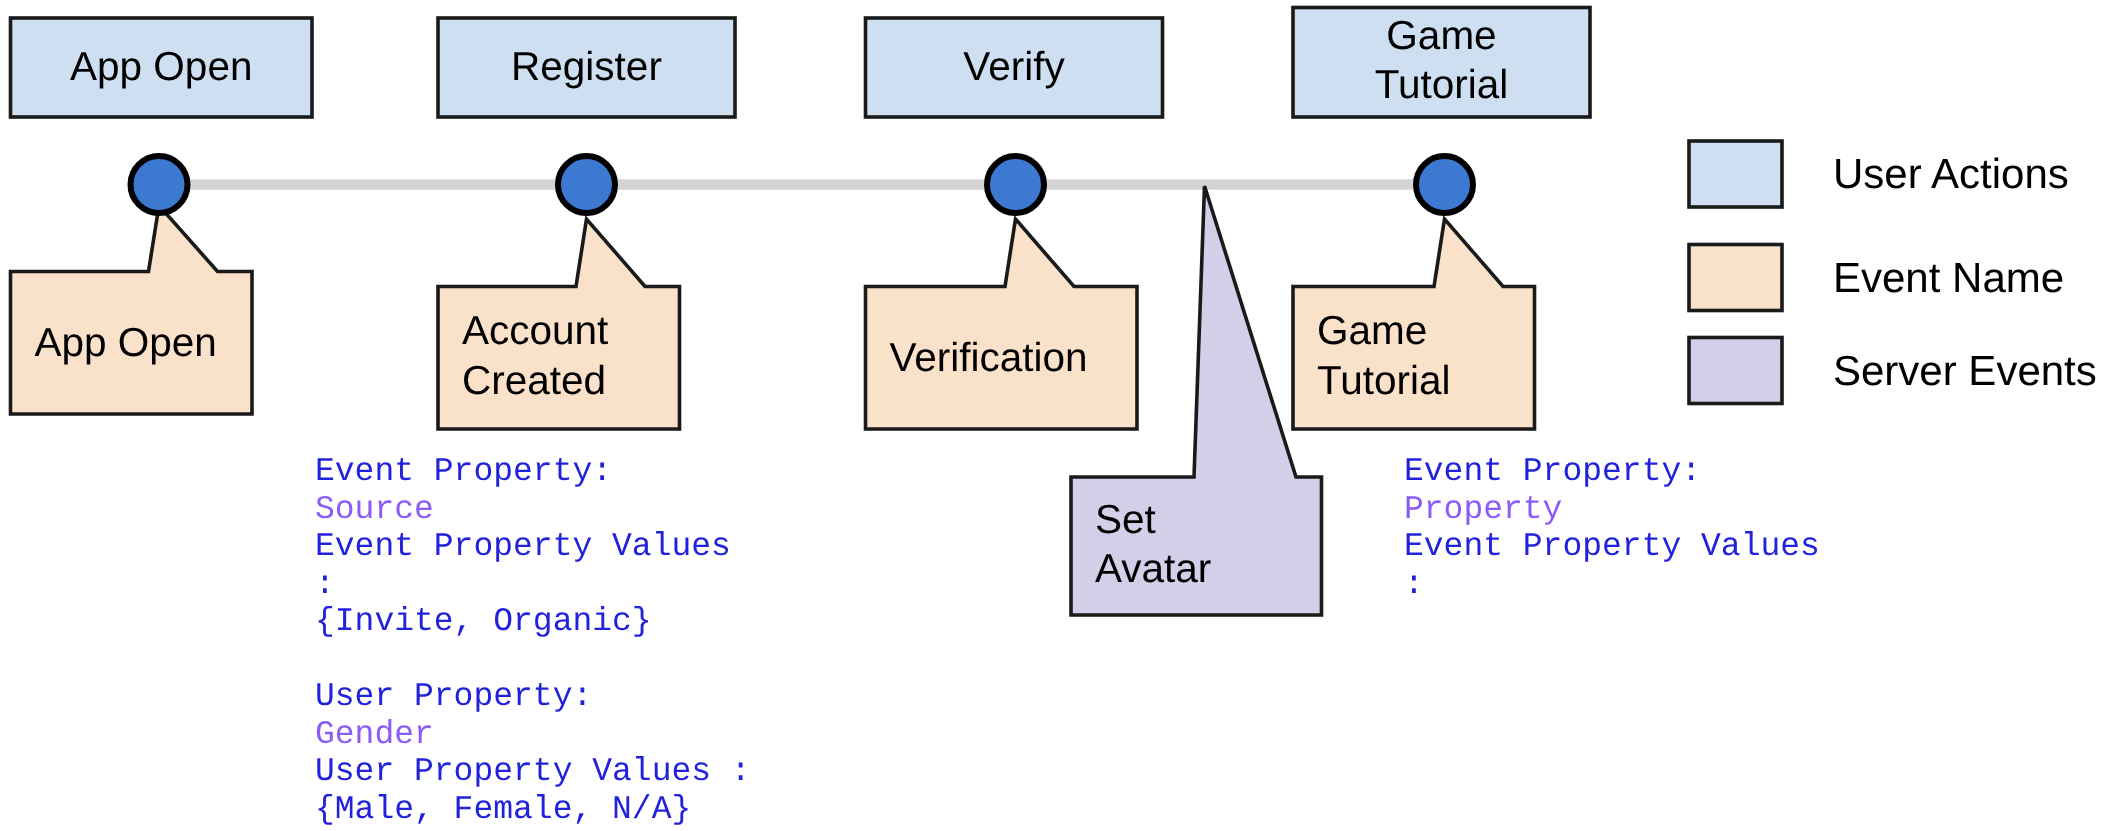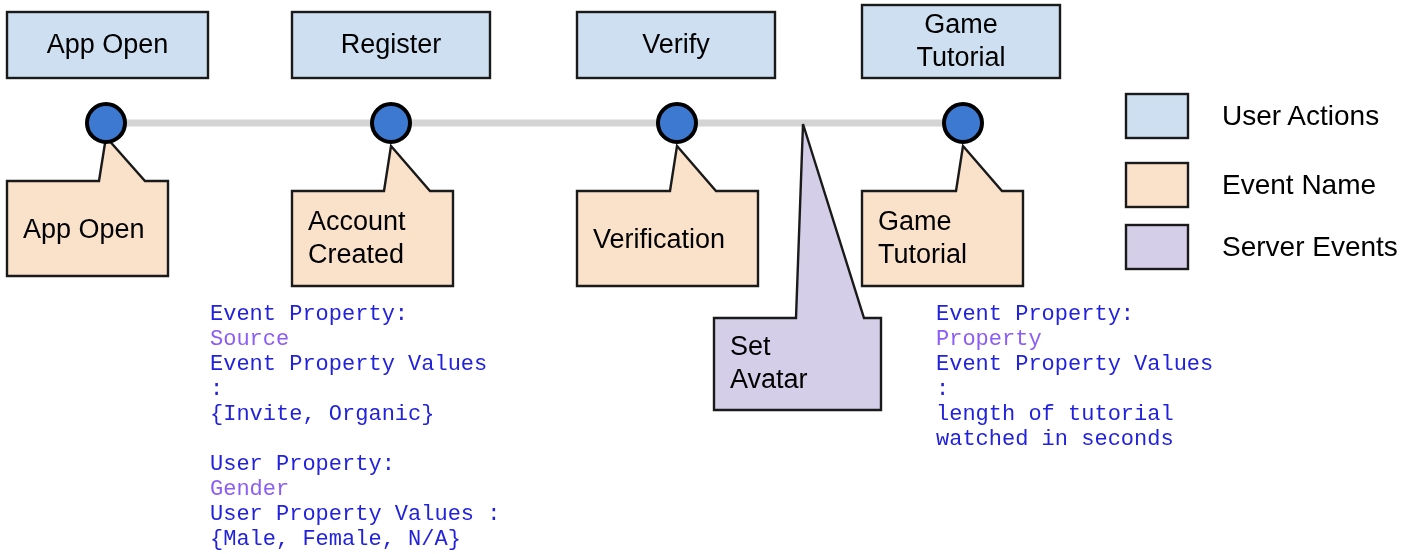--- a/index.html
+++ b/index.html
@@ -136,15 +136,15 @@
           <text x="1222" y="187" class="legend-label">Event Name</text>
         </g>
         <g>
           <rect x="1126" y="225" width="62" height="44" fill="#d5cee8" class="shape-outline"></rect>
           <text x="1222" y="249" class="legend-label">Server Events</text>
         </g>
       </g>
   </svg>
   <div id="annotation-layer">
       <div class="ann-block" style="left: 210px; top: 302px; width: 300px;"><span class="ann-line ann-prop">Event Property:</span><span class="ann-line ann-val">Source</span><span class="ann-line ann-prop">Event Property Values :</span><span class="ann-line ann-prop">{Invite, Organic}</span><span class="ann-gap"></span><span class="ann-line ann-prop">User Property:</span><span class="ann-line ann-val">Gender</span><span class="ann-line ann-prop">User Property Values :</span><span class="ann-line ann-prop">{Male, Female, N/A}</span></div>
-      <div class="ann-block" style="left: 936px; top: 302px; width: 300px;"><span class="ann-line ann-prop">Event Property:</span><span class="ann-line ann-val">Property</span><span class="ann-line ann-prop">Event Property Values :</span><span class="ann-line ann-prop">length of tutorial watched in seconds</span></div>
+      <div class="ann-block" style="left: 936px; top: 302px; width: 300px;"><span class="ann-line ann-prop">Event Property:</span><span class="ann-line ann-val">Property</span><span class="ann-line ann-prop">Event Property Values :</span></div>
     </div>
 </div>
 
 </body></html>

